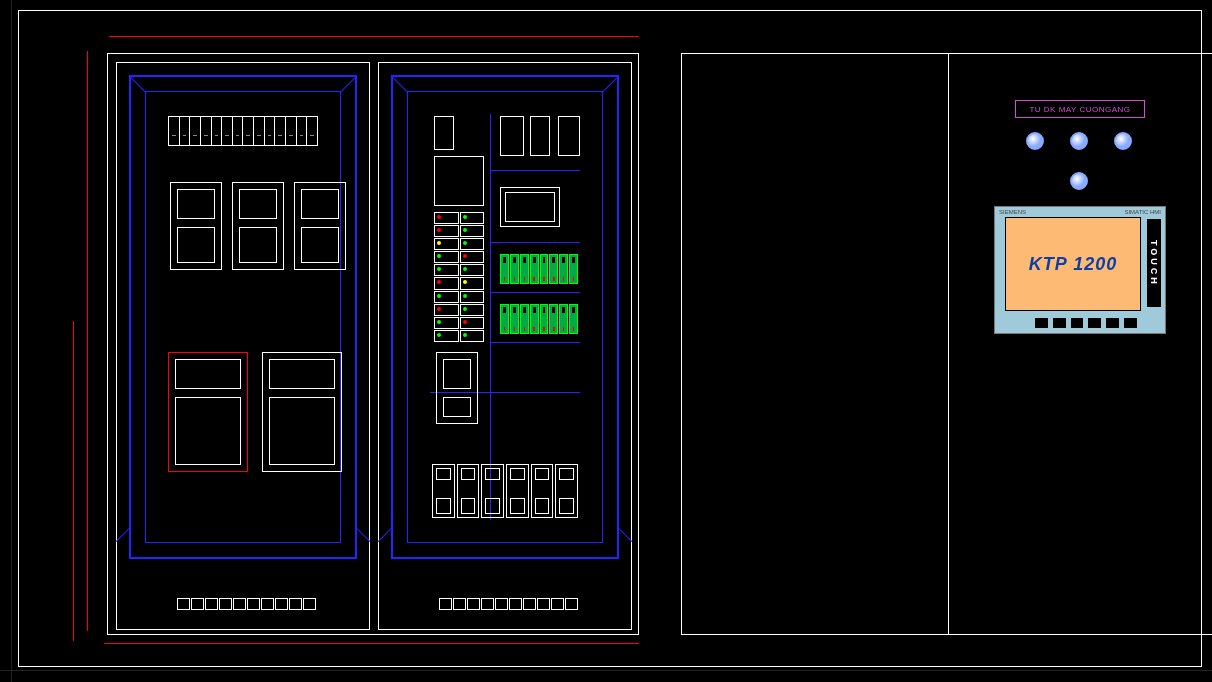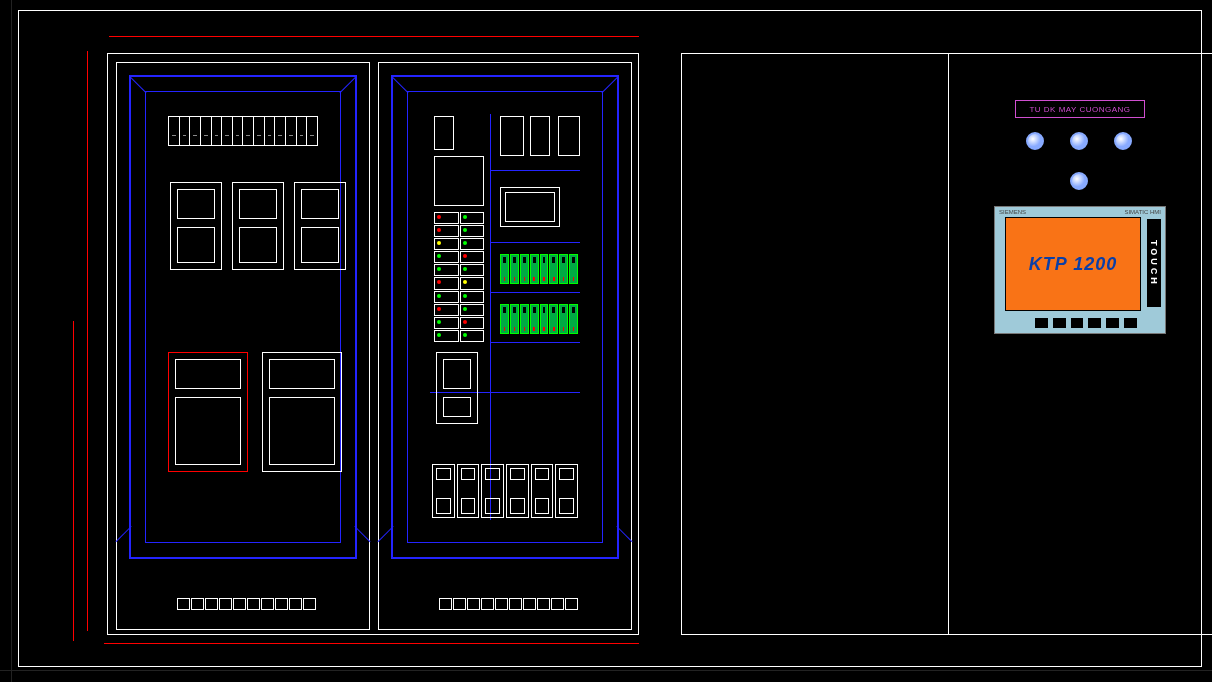--- a/index.html
+++ b/index.html
@@ -199,21 +199,21 @@
   .ind2{ top:78px; left:122px;}
   .ind3{ top:78px; left:166px;}
   .ind4{ top:118px; left:122px;}
 
   .hmi {
     position:absolute; top:152px; left:46px; width:172px; height:128px;
     background:#9fcad9; border:1px solid #777;
   }
   .hmi-screen{
     position:absolute; top:10px; left:10px; right:24px; bottom:22px;
-    background:#f97316; border:1px solid #000;
+    background:#fdba74; border:1px solid #000;
     display:flex; align-items:center; justify-content:center;
     color:#0b3fa8; font-weight:bold; font-size:18px; font-style:italic;
     letter-spacing:1px;
   }
   .hmi-touch{
     position:absolute; right:4px; top:12px; width:14px; bottom:26px;
     background:#000; color:#fff; font-size:9px;
     writing-mode:vertical-rl; text-align:center; letter-spacing:3px;
     display:flex; align-items:center; justify-content:center;
     font-weight:bold;

